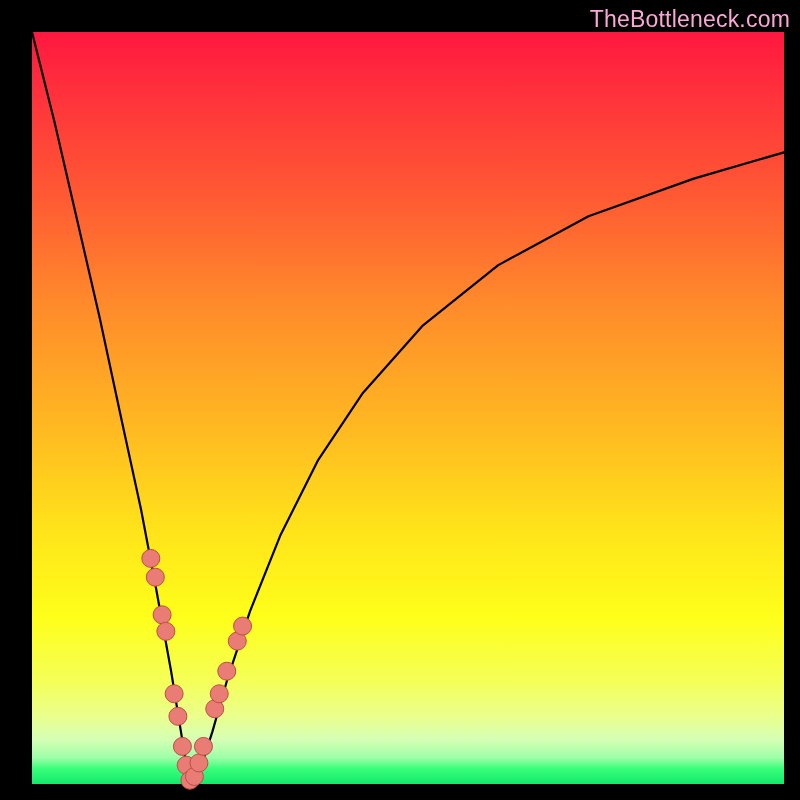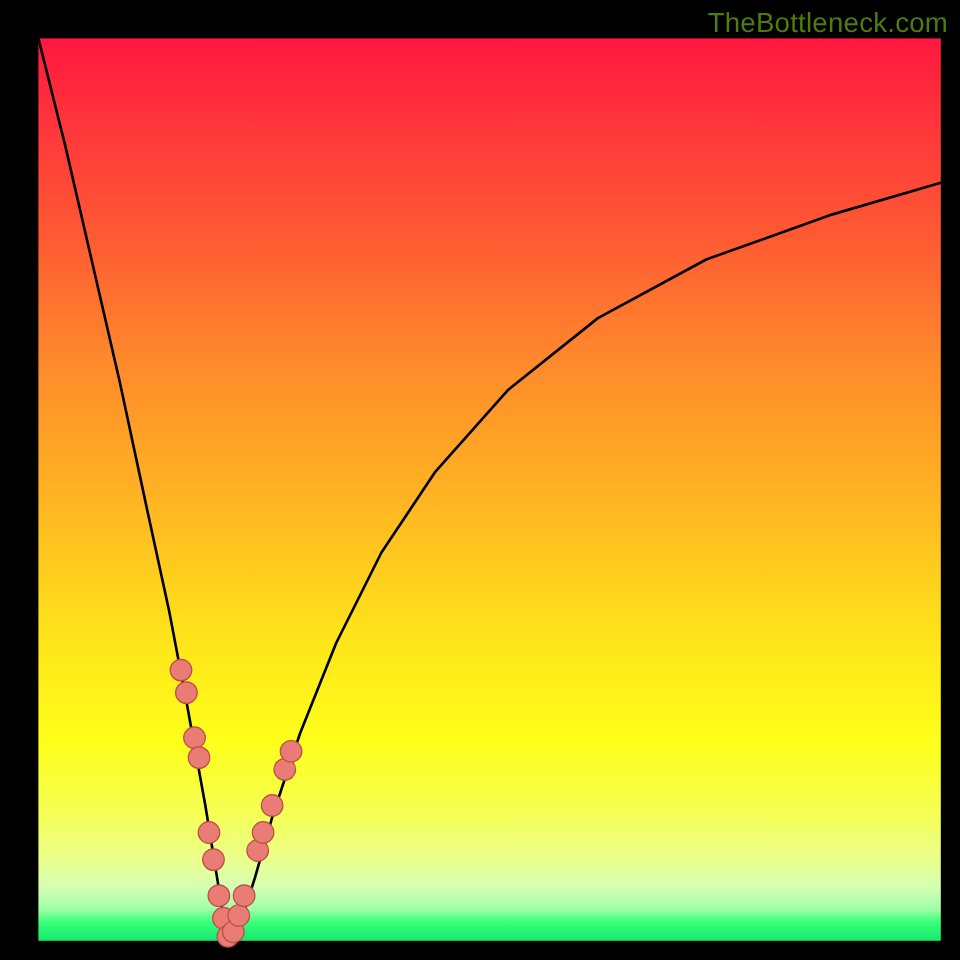--- a/index.html
+++ b/index.html
@@ -44,21 +44,21 @@
     position: absolute;
     inset: 0;
     width: 752px;
     height: 752px;
     overflow: visible;
   }
   .watermark {
     position: absolute;
     top: 6px;
     right: 10px;
-    color: #4d7c0f;
+    color: #f9a8d4;
     font-size: 23px;
     font-weight: 500;
     letter-spacing: 0.2px;
     user-select: none;
   }
 </style>
 </head>
 <body>
 
 <div class="frame">

